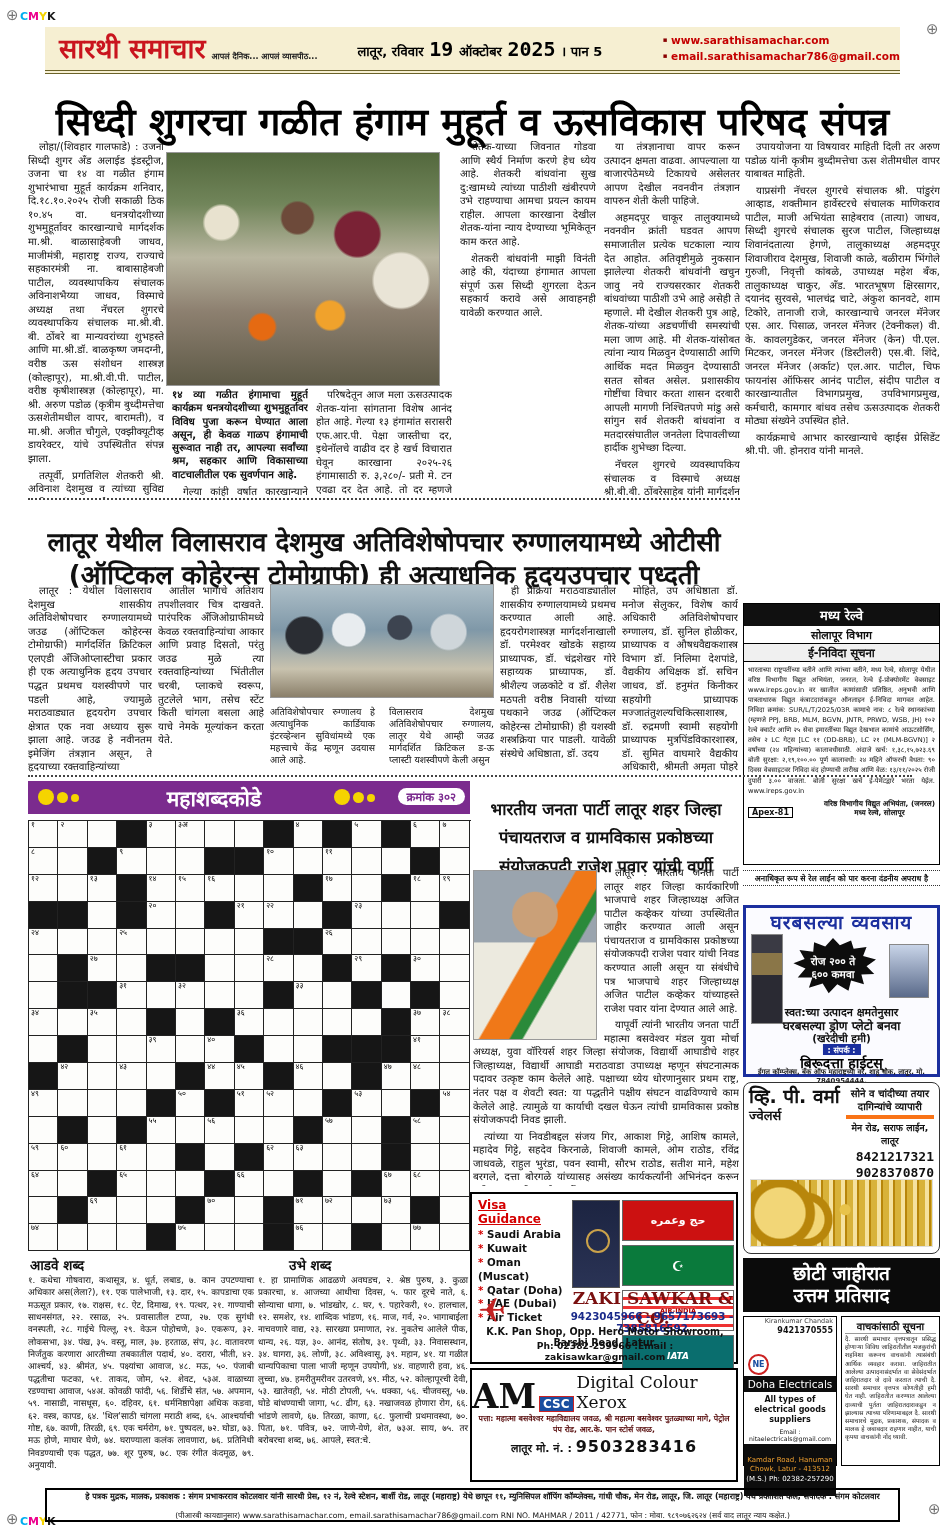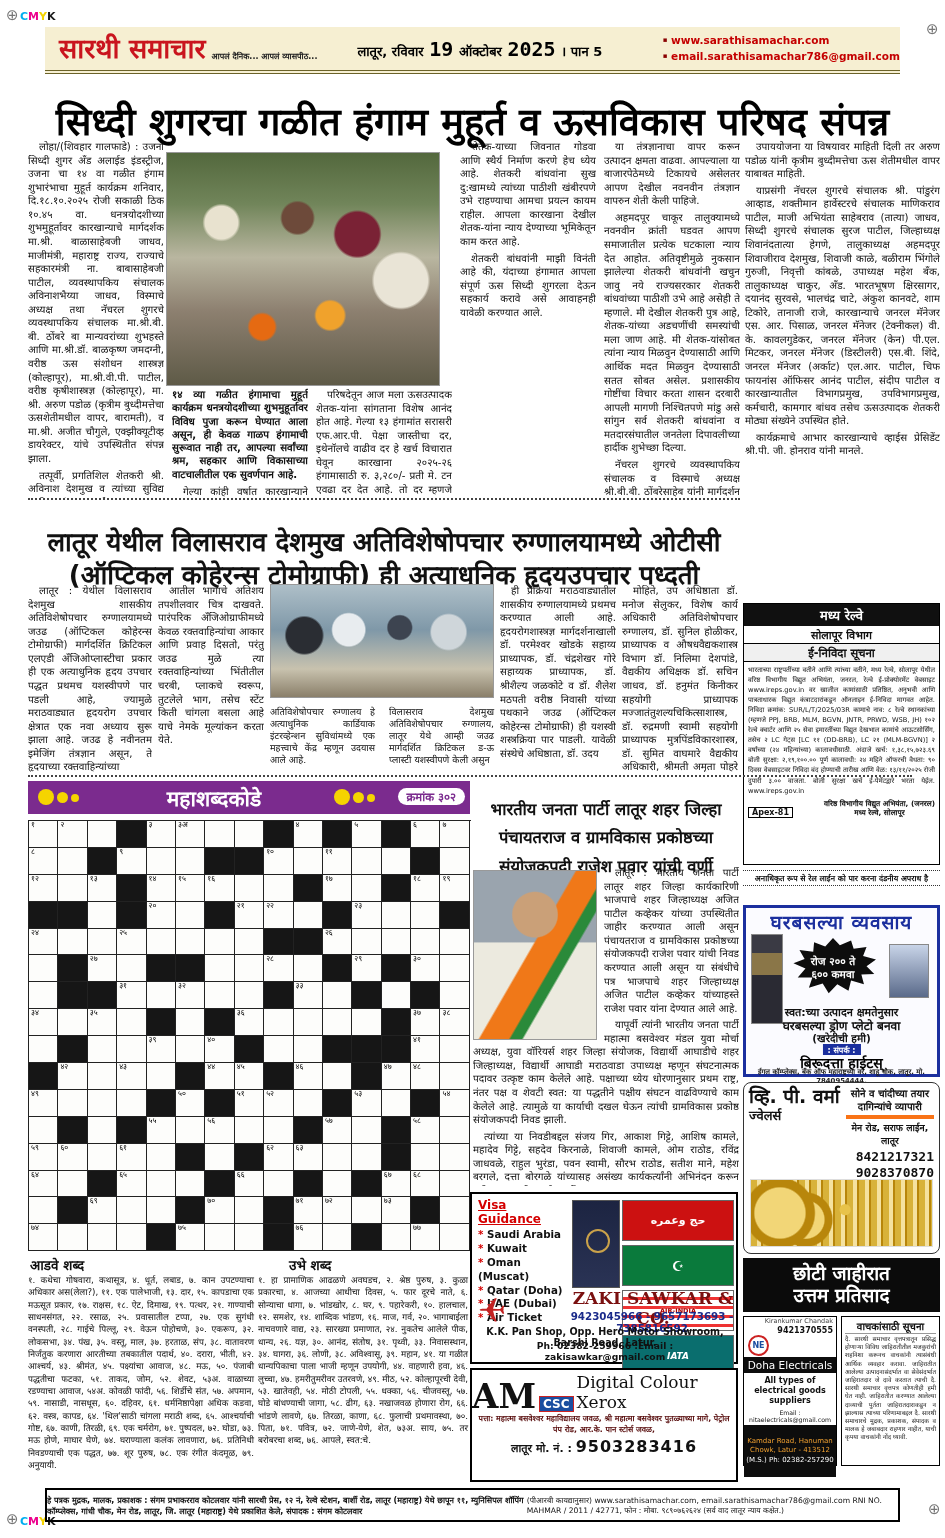--- a/index.html
+++ b/index.html
@@ -152,33 +152,33 @@
     border:1px solid #ddd;}
 
   
   .chhoti{left:743px;top:1258px;width:197px;height:54px;background:#0b0b0b;color:#fff;display:flex;flex-direction:column;align-items:center;justify-content:center;line-height:1.15;}
   .chhoti div{font-weight:bold;font-size:19px;}
 
   
   .nita{left:743px;top:1316px;width:94px;height:150px;border:1px solid #000;font-size:7px;}
   .nt-owner{text-align:right;padding:1px 3px 0 0;color:#444;font-size:6.5px;line-height:1.2;}
   .nt-ophone{text-align:right;padding-right:3px;font-weight:bold;font-size:8px;}
-  .nt-logo{width:17px;height:17px;border:2px solid #c22;border-radius:50%;color:#1a4ea0;font-weight:bold;font-size:8px;display:flex;align-items:center;justify-content:center;margin:0 0 0 4px;}
+  .nt-logo{width:17px;height:17px;border:2px solid #c22;border-radius:50%;color:#1a4ea0;font-weight:bold;font-size:8px;display:flex;align-items:center;justify-content:center;margin:19px 0 0 4px;}
   .nt-band{background:#0d0d0d;color:#fff;font-size:10.5px;text-align:center;padding:2px 0;margin-top:1px;}
   .nt-desc{text-align:center;font-size:8px;font-weight:bold;line-height:1.25;padding:3px 2px;}
   .nt-email{text-align:center;font-size:6.2px;padding-bottom:2px;}
   .nt-foot{background:#0d0d0d;color:#f0a030;font-size:7px;text-align:center;line-height:1.35;padding:12px 1px;}
   .nt-foot .wh{color:#fff;}
 
   
   .suchana{left:841px;top:1316px;width:99px;height:150px;border:1px solid #000;padding:2px 3px;}
   .su-title{text-align:center;font-weight:bold;font-size:10px;border-bottom:1px solid #999;margin-bottom:1px;}
   .su-body{font-size:6.2px;line-height:1.32;text-align:justify;}
 
-  .footer{position:absolute;left:45px;top:1488px;width:855px;height:34px;border:2px solid #000;box-sizing:border-box;display:flex;flex-direction:row;align-items:center;justify-content:space-between;}
+  .footer{position:absolute;left:45px;top:1488px;width:855px;height:34px;border:2px solid #000;box-sizing:border-box;display:flex;flex-direction:column;align-items:center;justify-content:space-between;padding-left:20px;}
   .footer .f1{font-size:8px;font-weight:bold;}
   .footer .f2{font-size:7.6px;}
 </style>
 </head>
 <body>
 
 <div class="page">
 
   <span class="reg" style="left:6px;top:8px;">⊕</span>
   <span class="cmyk" style="left:20px;top:10px;"><span class="c">C</span><span class="m">M</span><span class="y">Y</span><span class="k">K</span></span>

